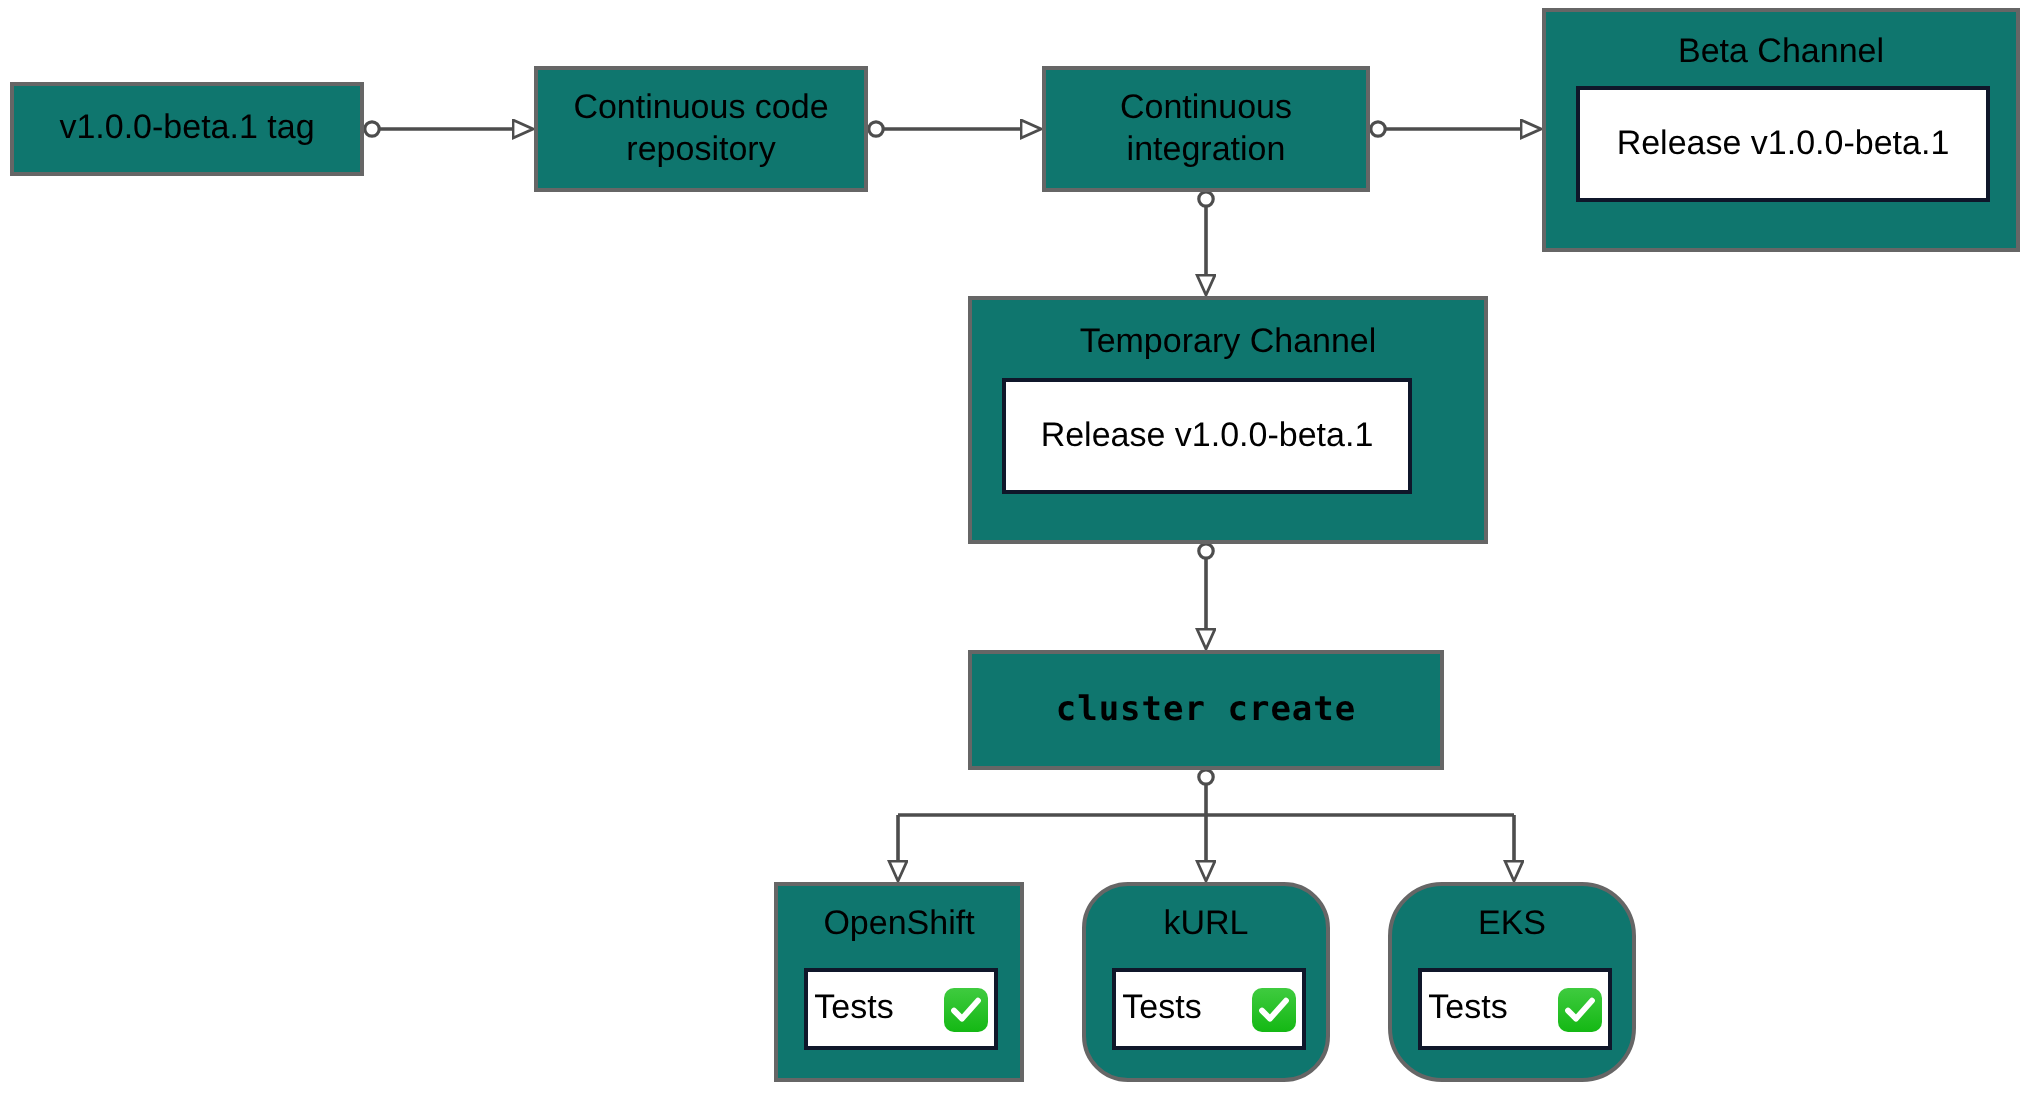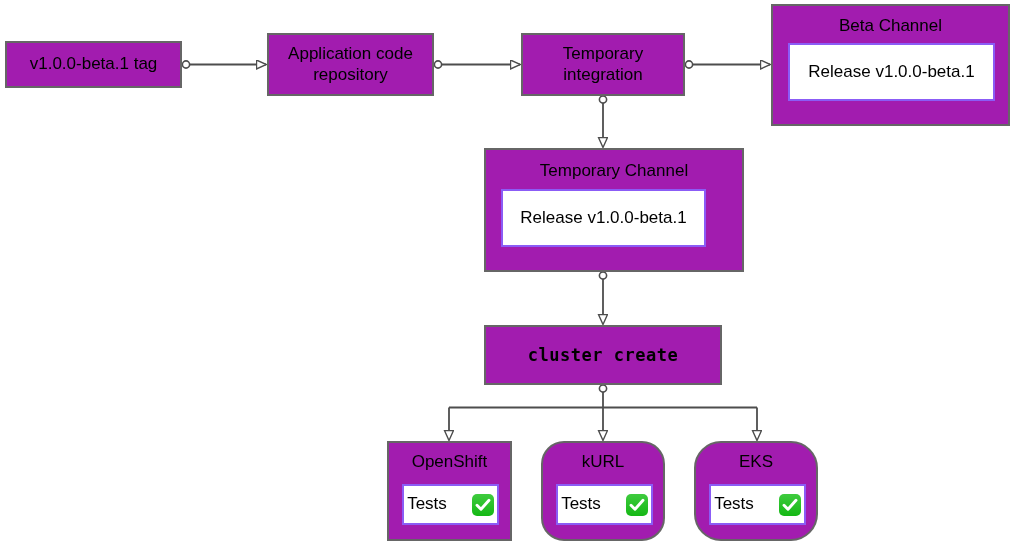--- a/index.html
+++ b/index.html
@@ -24,21 +24,21 @@
     position: absolute;
     left: 0; top: 0;
     width: 1016px;
     height: 551px;
     pointer-events: none;
   }
   .node {
     position: absolute;
     box-sizing: border-box;
     border: 2px solid #666666;
-    background: #a21caf;
+    background: #0f766e;
     display: flex;
     align-items: center;
     justify-content: center;
     text-align: center;
     color: #000000;
     font-size: 17px;
     line-height: 1.22;
   }
   .node.container {
     display: block;
@@ -48,21 +48,21 @@
     position: absolute;
     left: 0;
     right: 0;
     text-align: center;
     font-size: 17px;
     color: #000000;
   }
   .inner-node {
     position: absolute;
     box-sizing: border-box;
-    border: 2px solid #8b5cf6;
+    border: 2px solid #0f172a;
     background: #ffffff;
     display: flex;
     align-items: center;
     justify-content: center;
     font-size: 17px;
     color: #000000;
     white-space: nowrap;
   }
   .mono-node {
     font-family: "DejaVu Sans Mono", "Liberation Mono", monospace;
@@ -140,28 +140,28 @@
       <line x1="757" y1="407.5" x2="757" y2="440" stroke="#4d4d4d" stroke-width="1.8" marker-end="url(#arrowOpen)"></line>
     </g>
   </svg>
 
   <div class="node" style="left:5px; top:41px; width:177px; height:47px;">
     <span>v1.0.0-beta.1 tag</span>
   </div>
 
   <div class="node" style="left:267px; top:33px; width:167px; height:63px;">
     <span>
-      <span>Application code</span><br>
+      <span>Continuous code</span><br>
       <span>repository</span>
     </span>
   </div>
 
   <div class="node" style="left:521px; top:33px; width:164px; height:63px;">
     <span>
-      <span>Temporary</span><br>
+      <span>Continuous</span><br>
       <span>integration</span>
     </span>
   </div>
 
   <div class="node container" style="left:771px; top:4px; width:239px; height:122px;">
     <div class="container-title" style="top:10px;">Beta Channel</div>
     <div class="inner-node" style="left:15px; top:37px; width:207px; height:58px;">
       <span>Release v1.0.0-beta.1</span>
     </div>
   </div>

